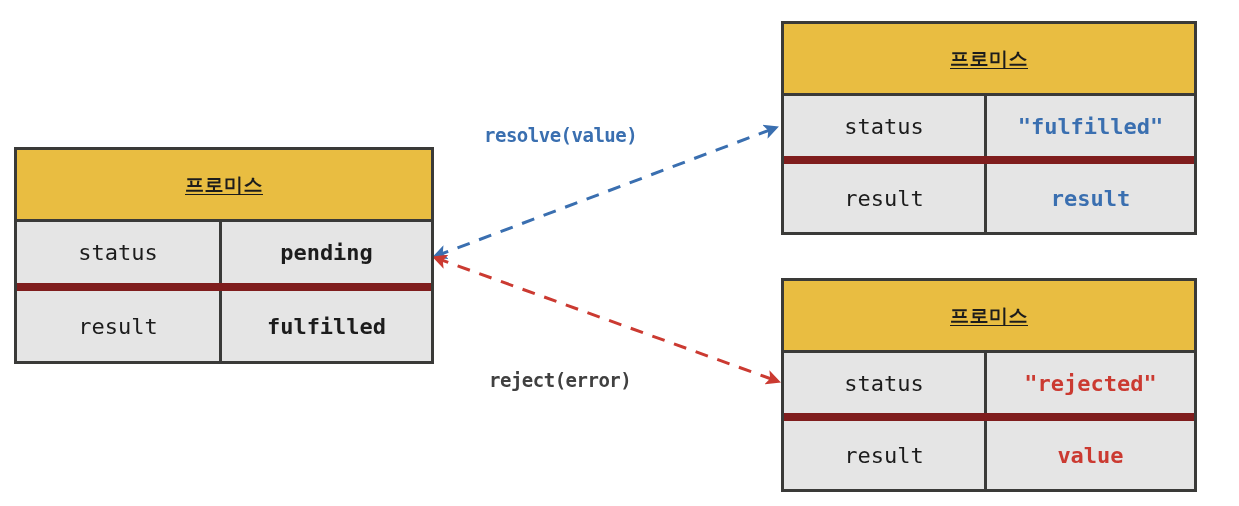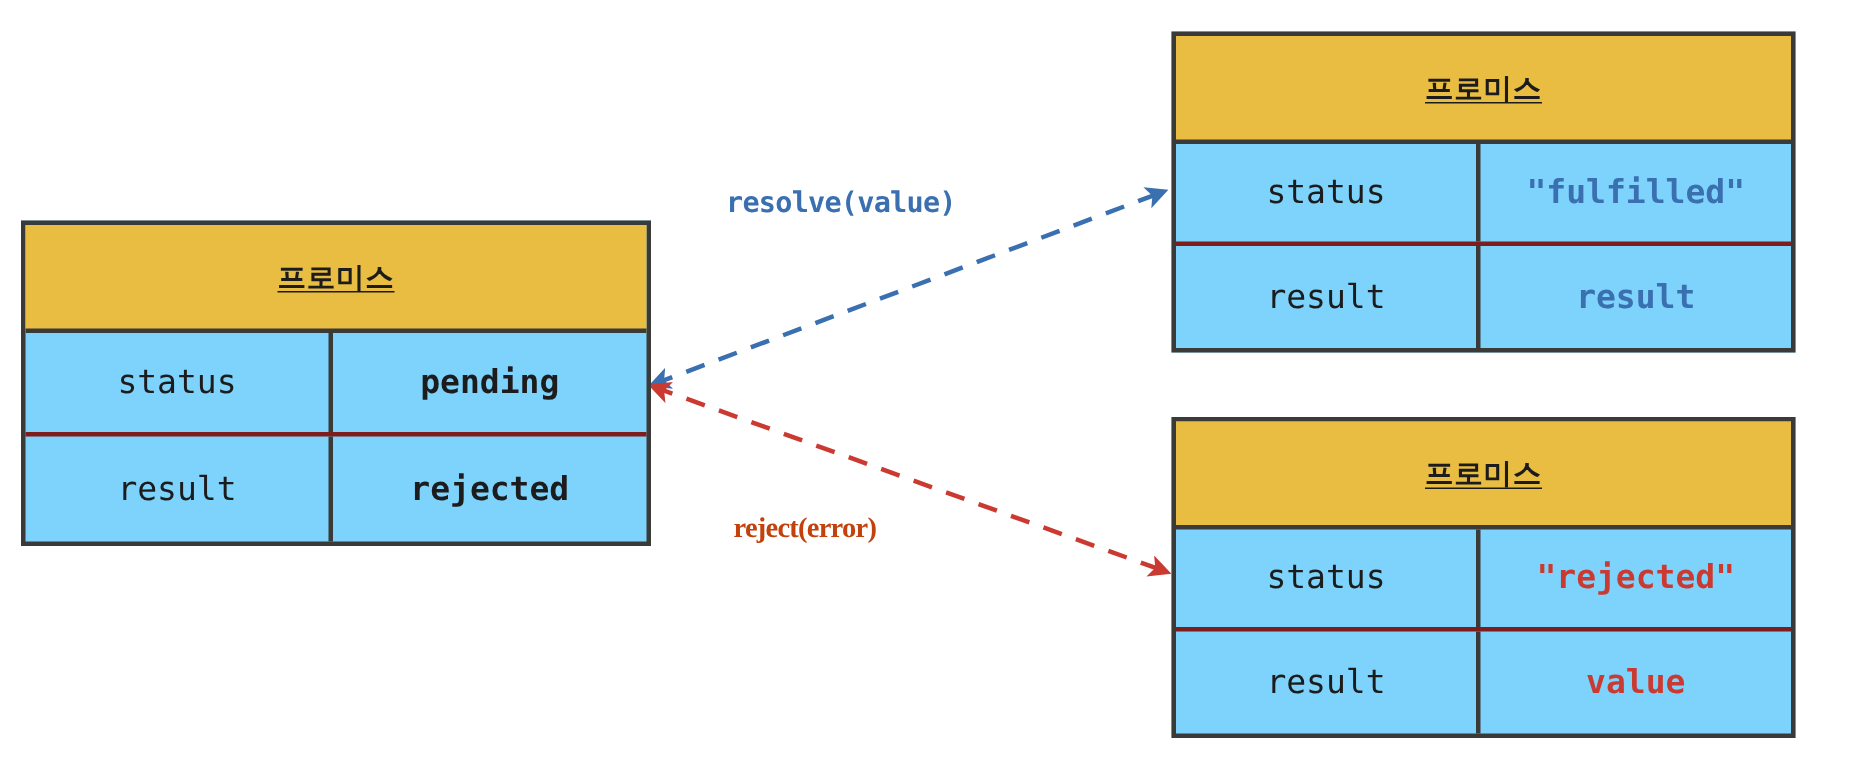--- a/index.html
+++ b/index.html
@@ -17,21 +17,21 @@
     height: 506px;
     background: #ffffff;
     overflow: hidden;
   }
 
   
   .promise-table {
     position: absolute;
     box-sizing: border-box;
     border: 3px solid #3a3a38;
-    background: #7dd3fc;
+    background: #e5e5e5;
     text-align: center;
   }
   .table-header {
     box-sizing: border-box;
     background: #e9bd41;
     border-bottom: 3px solid #3a3a38;
     display: flex;
     align-items: center;
     justify-content: center;
   }
@@ -43,21 +43,21 @@
     text-decoration: underline;
     text-underline-offset: 3px;
     letter-spacing: 0.5px;
   }
   .table-row {
     box-sizing: border-box;
     display: flex;
     width: 100%;
   }
   .table-row.divided {
-    border-bottom: 3px solid #7f1d1d;
+    border-bottom: 8px solid #7f1d1d;
   }
   .cell-key {
     box-sizing: border-box;
     display: flex;
     align-items: center;
     justify-content: center;
     border-right: 3px solid #3a3a38;
     font-family: "DejaVu Sans Mono", monospace;
     font-size: 22px;
     color: #1c1c1c;
@@ -120,23 +120,22 @@
     white-space: nowrap;
     letter-spacing: -0.5px;
   }
   #label-resolve {
     left: 484px;
     top: 124px;
     color: #3a6fb0;
   }
   #label-reject {
     left: 489px;
-    top: 342px;
-    color: #c2410c;
-    font-family: Liberation Serif, serif;
+    top: 369px;
+    color: #404040;
   }
 </style>
 </head>
 <body>
 
 <div id="canvas">
 
   <svg id="arrow-layer" viewBox="0 0 1239 506" width="1239" height="506">
     <defs>
       <marker id="head-blue" markerWidth="5" markerHeight="5" refX="3.6" refY="2.5" orient="auto">
@@ -169,21 +168,21 @@
   <div class="promise-table" id="table-pending">
     <div class="table-header">
       <span class="table-header-title">프로미스</span>
     </div>
     <div class="table-row divided">
       <div class="cell-key">status</div>
       <div class="cell-val">pending</div>
     </div>
     <div class="table-row">
       <div class="cell-key">result</div>
-      <div class="cell-val">rejected</div>
+      <div class="cell-val">fulfilled</div>
     </div>
   </div>
 
   <div class="promise-table" id="table-fulfilled">
     <div class="table-header">
       <span class="table-header-title">프로미스</span>
     </div>
     <div class="table-row divided">
       <div class="cell-key">status</div>
       <div class="cell-val val-blue">"fulfilled"</div>

